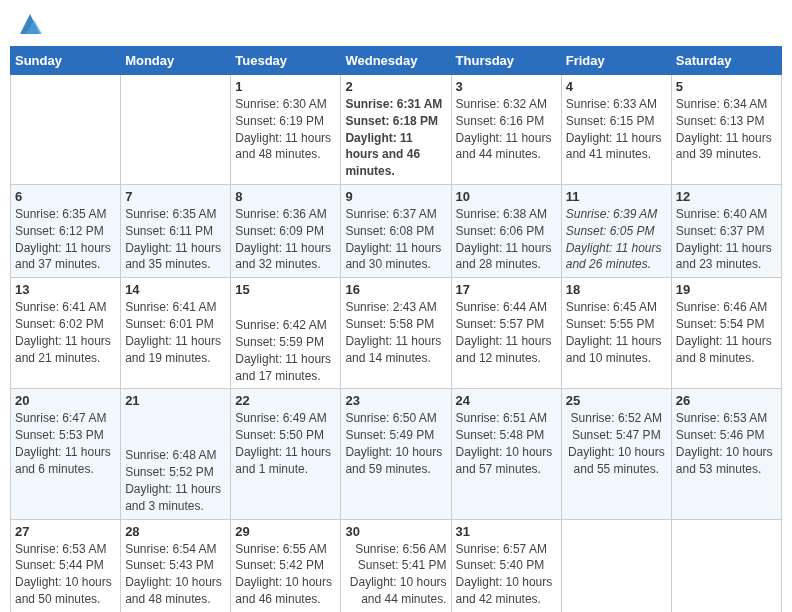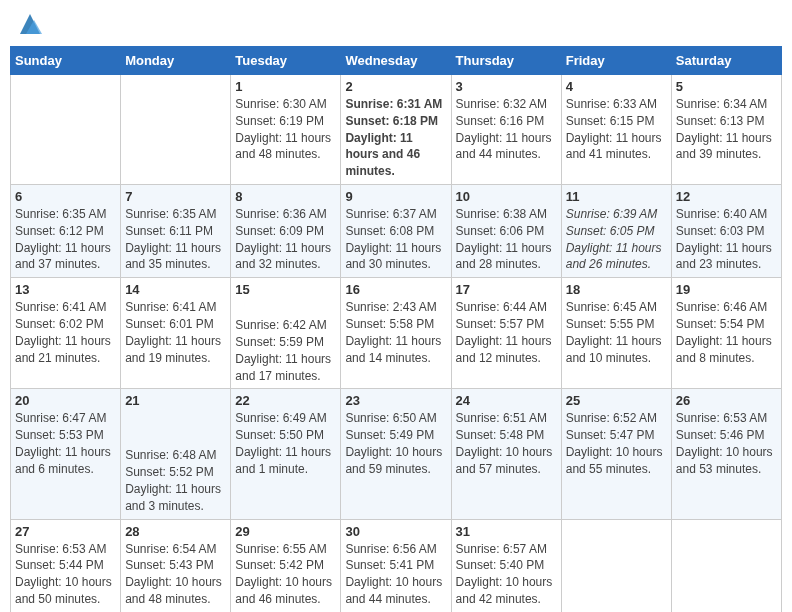--- a/index.html
+++ b/index.html
@@ -205,21 +205,21 @@
         </td>
         <td>
           <span class="day-num">11</span>
           <div class="day-info" style="white-space: pre-line; font-style: italic;">Sunrise: 6:39 AM
 Sunset: 6:05 PM
 Daylight: 11 hours and 26 minutes.</div>
         </td>
         <td>
           <span class="day-num">12</span>
           <div class="day-info" style="white-space: pre-line;">Sunrise: 6:40 AM
-Sunset: 6:03 PM
+Sunset: 6:37 PM
 Daylight: 11 hours and 23 minutes.</div>
         </td>
       </tr>
       <tr>
         <td>
           <span class="day-num">13</span>
           <div class="day-info" style="white-space: pre-line;">Sunrise: 6:41 AM
 Sunset: 6:02 PM
 Daylight: 11 hours and 21 minutes.</div>
         </td>
@@ -286,21 +286,21 @@
 Daylight: 10 hours and 59 minutes.</div>
         </td>
         <td>
           <span class="day-num">24</span>
           <div class="day-info" style="white-space: pre-line;">Sunrise: 6:51 AM
 Sunset: 5:48 PM
 Daylight: 10 hours and 57 minutes.</div>
         </td>
         <td>
           <span class="day-num">25</span>
-          <div class="day-info" style="white-space: pre-line;">Sunrise: 6:52 AM
+          <div class="day-info" style="white-space: pre-line; text-align: center;">Sunrise: 6:52 AM
 Sunset: 5:47 PM
 Daylight: 10 hours and 55 minutes.</div>
         </td>
         <td>
           <span class="day-num">26</span>
           <div class="day-info" style="white-space: pre-line;">Sunrise: 6:53 AM
 Sunset: 5:46 PM
 Daylight: 10 hours and 53 minutes.</div>
         </td>
       </tr>
@@ -318,21 +318,21 @@
 Daylight: 10 hours and 48 minutes.</div>
         </td>
         <td>
           <span class="day-num">29</span>
           <div class="day-info" style="white-space: pre-line;">Sunrise: 6:55 AM
 Sunset: 5:42 PM
 Daylight: 10 hours and 46 minutes.</div>
         </td>
         <td>
           <span class="day-num">30</span>
-          <div class="day-info" style="white-space: pre-line;">Sunrise: 6:56 AM
+          <div class="day-info" style="white-space: pre-line; text-align: right;">Sunrise: 6:56 AM
 Sunset: 5:41 PM
 Daylight: 10 hours and 44 minutes.</div>
         </td>
         <td>
           <span class="day-num">31</span>
           <div class="day-info" style="white-space: pre-line;">Sunrise: 6:57 AM
 Sunset: 5:40 PM
 Daylight: 10 hours and 42 minutes.</div>
         </td>
         <td class="empty"></td>

